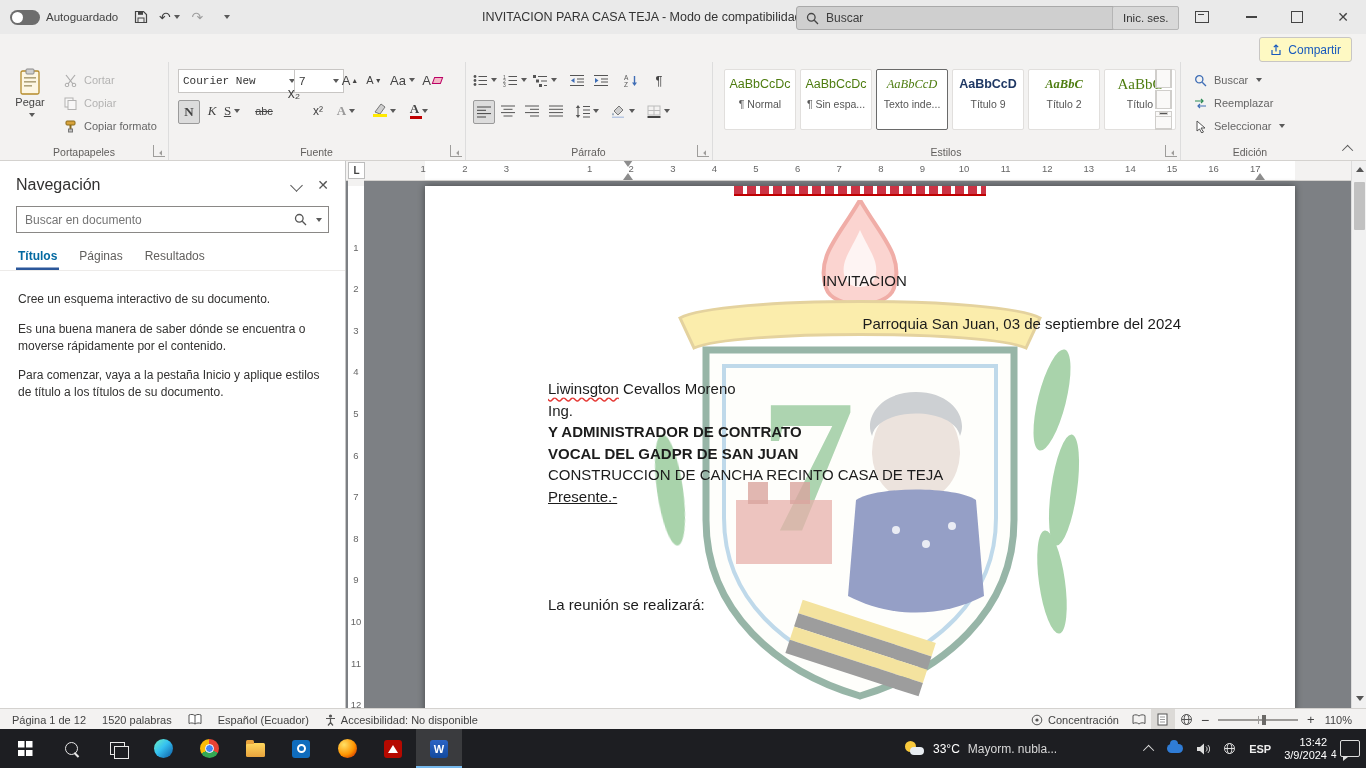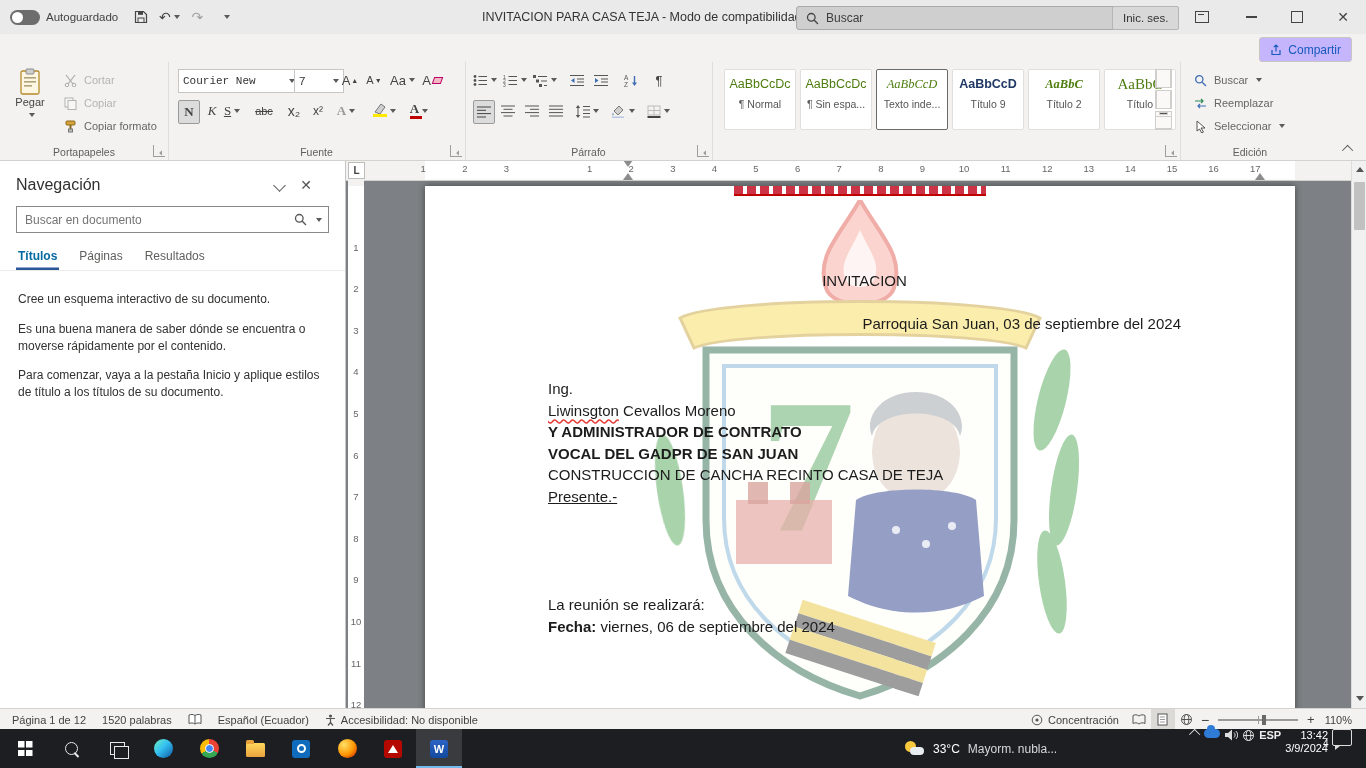--- a/index.html
+++ b/index.html
@@ -27,21 +27,21 @@
   .win-min{left:1228px}.win-max{left:1274px}.win-close{left:1320px;font-size:14px}
   .minbar{width:11px;height:1.4px;background:#444}
   .maxbox{width:10px;height:10px;border:1.3px solid #444}
   .ribbondisp{left:1182px;position:absolute;top:0;height:34px;width:40px;display:flex;align-items:center;justify-content:center}
   .rdbox{width:12px;height:10px;border:1.3px solid #444;position:relative}
   .rdbox::after{content:"";position:absolute;left:2px;top:1.5px;width:6px;height:0;border-top:1.3px solid #444}
   
   .tabsrow{position:absolute;top:34px;left:0;width:1366px;height:28px;background:#f3f2f1;display:flex;align-items:stretch;z-index:29}
   .rtab{padding:0 13px;line-height:28px;font-size:12.5px;color:#444}
   .rtab.active{font-weight:bold;color:#333;box-shadow:inset 0 -2.5px 0 #2b579a;background:#fbfbfa}
-  .share-btn{position:absolute;right:14px;top:3px;height:23px;padding:0 10px;background:#c4b5fd;border:1px solid #c8c6c4;border-radius:3px;
+  .share-btn{position:absolute;right:14px;top:3px;height:23px;padding:0 10px;background:#fef9c3;border:1px solid #c8c6c4;border-radius:3px;
              display:flex;align-items:center;gap:6px;color:#185abd;font-size:12px}
   
   .ribbon{position:absolute;top:62px;left:0;width:1366px;height:98px;background:#f3f2f1;border-bottom:1px solid #d4d2cf;z-index:28}
   .grp{position:absolute;top:0;height:98px;border-right:1px solid #ddd}
   .grp-label{position:absolute;bottom:2px;left:0;right:0;text-align:center;font-size:10.5px;color:#605e5c}
   .launcher{position:absolute;bottom:3px;right:3px;width:11px;height:11px;border-left:1px solid #8a8886;border-bottom:1px solid #8a8886;opacity:.8}
   .launcher::after{content:"";position:absolute;right:1px;bottom:1px;width:0;height:0;border-top:4px solid transparent;border-left:4px solid #8a8886;transform:rotate(45deg)}
   .big-btn{position:absolute;width:46px;text-align:center;color:#444;font-size:11px}
   .small-row{position:absolute;display:flex;align-items:center;gap:5px;font-size:11px;color:#666;height:20px}
   .icon16{width:17px;height:17px;display:flex;align-items:center;justify-content:center}
@@ -62,21 +62,21 @@
   .p-t2{font-family:"Liberation Serif",serif;font-weight:bold;font-style:italic}
   .p-title{font-family:"Liberation Serif",serif;font-size:15px}
   .gal-arrows{position:absolute;display:flex;flex-direction:column;gap:2px}
   .gal-arrows span{width:15px;height:17px;border:1px solid #d0cecb;background:#faf9f8;display:flex;align-items:center;justify-content:center}
   .tri-up{width:0;height:0;border-left:4px solid transparent;border-right:4px solid transparent;border-bottom:5px solid #555}
   .tri-dn{width:0;height:0;border-left:4px solid transparent;border-right:4px solid transparent;border-top:5px solid #555}
   .collapse-ribbon{position:absolute;right:8px;bottom:4px;width:18px;height:14px;display:flex;align-items:center;justify-content:center}
   .chev-up{width:7px;height:7px;border-left:1.5px solid #5a5a5a;border-top:1.5px solid #5a5a5a;transform:rotate(45deg) translateY(2px)}
   
   .navpane{position:absolute;top:160px;left:0;width:345px;height:548px;background:#fff;border-right:1px solid #c6c6c6;z-index:20}
-  .nav-head{display:flex;align-items:center;padding:16px 33px 6px 16px}
+  .nav-head{display:flex;align-items:center;padding:16px 16px 6px 16px}
   .nav-title{font-size:16px;color:#323130}
   .nav-head .sp{flex:1}
   .nav-x{font-size:14px;color:#555;margin-left:16px}
   .nav-chev{width:8px;height:8px;border-right:1.5px solid #555;border-bottom:1.5px solid #555;transform:rotate(45deg)}
   .nav-search{margin:6px 16px 10px 16px;height:25px;border:1px solid #8a8886;display:flex;align-items:center;padding:0 6px;gap:6px}
   .nav-search input{border:0;outline:0;flex:1;font-size:12px;color:#333;font-family:inherit;background:transparent}
   .nav-tabs{display:flex;gap:18px;padding:0 16px;border-bottom:1px solid #edebe9}
   .nav-tab{padding:6px 2px 7px 2px;font-size:12px;color:#605e5c}
   .nav-tab.active{color:#0369a1;font-weight:bold;box-shadow:inset 0 -2.5px 0 #2b579a}
   .nav-body{padding:20px 18px;color:#323130;font-size:12px;line-height:1.4}
@@ -137,21 +137,21 @@
   .g-firefox{width:19px;height:19px;border-radius:50%;background:radial-gradient(circle at 32% 30%,#ffe066,#ff9500 55%,#d43b00 85%)}
   .g-acrobat{width:18px;height:18px;border-radius:3px;background:#b50900;position:relative}
   .g-acrobat::after{content:"";position:absolute;left:4px;top:5px;width:0;height:0;border-left:5px solid transparent;border-right:5px solid transparent;border-bottom:8px solid #fff}
   .g-word{width:18px;height:18px;border-radius:3px;background:linear-gradient(#2a63c4,#134a9e);position:relative}
   .g-word::after{content:"W";position:absolute;left:0;top:0;width:18px;height:18px;display:flex;align-items:center;justify-content:center;
                  color:#fff;font-size:11px;font-weight:bold;font-family:"Liberation Sans",sans-serif}
   .tb-weather{position:absolute;left:895px;top:0;height:39px;display:flex;align-items:center;gap:8px;padding:0 10px;font-size:12px}
   .w-icon{position:relative;width:20px;height:16px}
   .w-sun{position:absolute;left:0;top:0;width:11px;height:11px;border-radius:50%;background:#f8c93c}
   .w-cloud{position:absolute;left:5px;top:6px;width:14px;height:8px;border-radius:6px;background:#e8edf2}
-  .tb-tray{position:absolute;right:0;top:0;height:39px;display:flex;align-items:flex-start;gap:4px;padding-right:14px;font-size:11px}
+  .tb-tray{position:absolute;right:0;top:0;height:39px;display:flex;align-items:center;gap:13px;padding-right:6px;font-size:11px}
   .tray-chev{width:7px;height:7px;border-left:1.6px solid #ddd;border-top:1.6px solid #ddd;transform:rotate(45deg) translateY(2px)}
   .g-cloud{width:16px;height:9px;border-radius:5px;background:#2f7cd6;position:relative}
   .g-cloud::before{content:"";position:absolute;left:3px;top:-4px;width:8px;height:8px;border-radius:50%;background:#2f7cd6}
   .clock{text-align:right;line-height:13px;font-size:11px}
   .notif{position:relative;width:18px;height:15px;border:1.5px solid #ddd;border-radius:2px}
   .notif::after{content:"";position:absolute;left:2px;bottom:-5px;width:0;height:0;border-top:4px solid #ddd;border-right:5px solid transparent}
   .notif-badge{position:absolute;left:-10px;bottom:-4px;font-size:10px;color:#fff}
   .esp{font-weight:bold;color:#eee}
 </style>
 </head>
@@ -294,21 +294,21 @@
     </div>
     <div class="fbtn boxed serif" style="left:10px;top:38px;width:20px;font-weight:bold">N</div>
     <div class="fbtn serif" style="left:34px;top:38px;width:18px;font-style:italic">K</div>
     <div class="fbtn serif" style="left:54px;top:38px">
         <span style="text-decoration:underline">S</span>
         <i class="dd"></i>
       </div>
     <div class="fbtn" style="left:86px;top:38px;font-size:11px">
         <span style="text-decoration:line-through">abc</span>
       </div>
-    <div class="fbtn" style="left:116px;top:38px;font-size:14px">x₂</div>
+    <div class="fbtn" style="left:116px;top:20px;font-size:14px">x₂</div>
     <div class="fbtn" style="left:140px;top:38px;font-size:12px">x²</div>
     <div class="fbtn serif" style="left:168px;top:38px;color:#9a9a9a;font-weight:bold">
         <span>A</span>
         <i class="dd"></i>
       </div>
     <div class="fbtn" style="left:202px;top:38px;width:28px">
       <span style="position:relative;width:14px;height:16px;display:inline-block">
         <svg width="14" height="11" viewBox="0 0 14 11">
             <path d="M2 9 8 1l4 3-5 7z" fill="#cfcfcf" stroke="#777" stroke-width="1"></path>
           </svg>
@@ -484,20 +484,21 @@
       <span>
           <span class="tri-dn"></span>
         </span>
       <span>
           <span style="display:flex;flex-direction:column;align-items:center;gap:1px">
             <span style="width:7px;height:1.4px;background:#555"></span>
             <span class="tri-dn"></span>
           </span>
         </span>
     </div>
+    <div class="grp-label">Estilos</div>
     <span class="launcher"></span>
   </div>
 
   <div class="grp" style="left:1180px;width:140px;border-right:none">
     <div class="small-row" style="left:12px;top:8px">
       <span class="icon16">
         <svg width="13" height="13" viewBox="0 0 13 13">
             <circle cx="5.3" cy="5.3" r="3.6" fill="none" stroke="#3e6db5" stroke-width="1.3"></circle>
             <line x1="8.2" y1="8.2" x2="12" y2="12" stroke="#3e6db5" stroke-width="1.3"></line>
           </svg>
@@ -640,32 +641,31 @@
           <rect x="150" y="462" width="140" height="14" fill="#3a3a3a"></rect>
       </g>
     </svg>
 
     <div class="doc-flow" id="docText">
         <div class="dline center"><span>INVITACION</span></div>
         <div class="dline">&nbsp;</div>
         <div class="dline right"><span>Parroquia San Juan, 03 de septiembre del 2024</span></div>
         <div class="dline">&nbsp;</div>
         <div class="dline">&nbsp;</div>
+        <div class="dline"><span class="spell">Liwinsgton</span><span> Cevallos Moreno</span></div>
         <div class="dline"><span>Ing.</span></div>
-        <div class="dline"><span class="spell">Liwinsgton</span><span> Cevallos Moreno</span></div>
         <div class="dline"><span style="font-weight: bold;">Y ADMINISTRADOR DE CONTRATO</span></div>
         <div class="dline"><span style="font-weight: bold;">VOCAL DEL GADPR DE SAN JUAN</span></div>
         <div class="dline"><span style="font-weight: normal;">CONSTRUCCION DE CANCHA RECINTO CASA DE TEJA</span></div>
         <div class="dline"><span style="text-decoration: underline;">Presente.-</span></div>
         <div class="dline">&nbsp;</div>
         <div class="dline">&nbsp;</div>
         <div class="dline">&nbsp;</div>
         <div class="dline">&nbsp;</div>
         <div class="dline"><span>La reunión se realizará:</span></div>
-        <div class="dline"><span style="font-weight: bold;">Fecha: </span><span>viernes, 06 de septiembre del 2024</span></div>
       </div>
   </div>
 </div>
 
 <div class="vscroll">
   <span class="vs-arrow" style="top:2px">
       <span class="tri-up"></span>
     </span>
   <span class="vs-thumb"></span>
   <span class="vs-arrow" style="bottom:2px">

